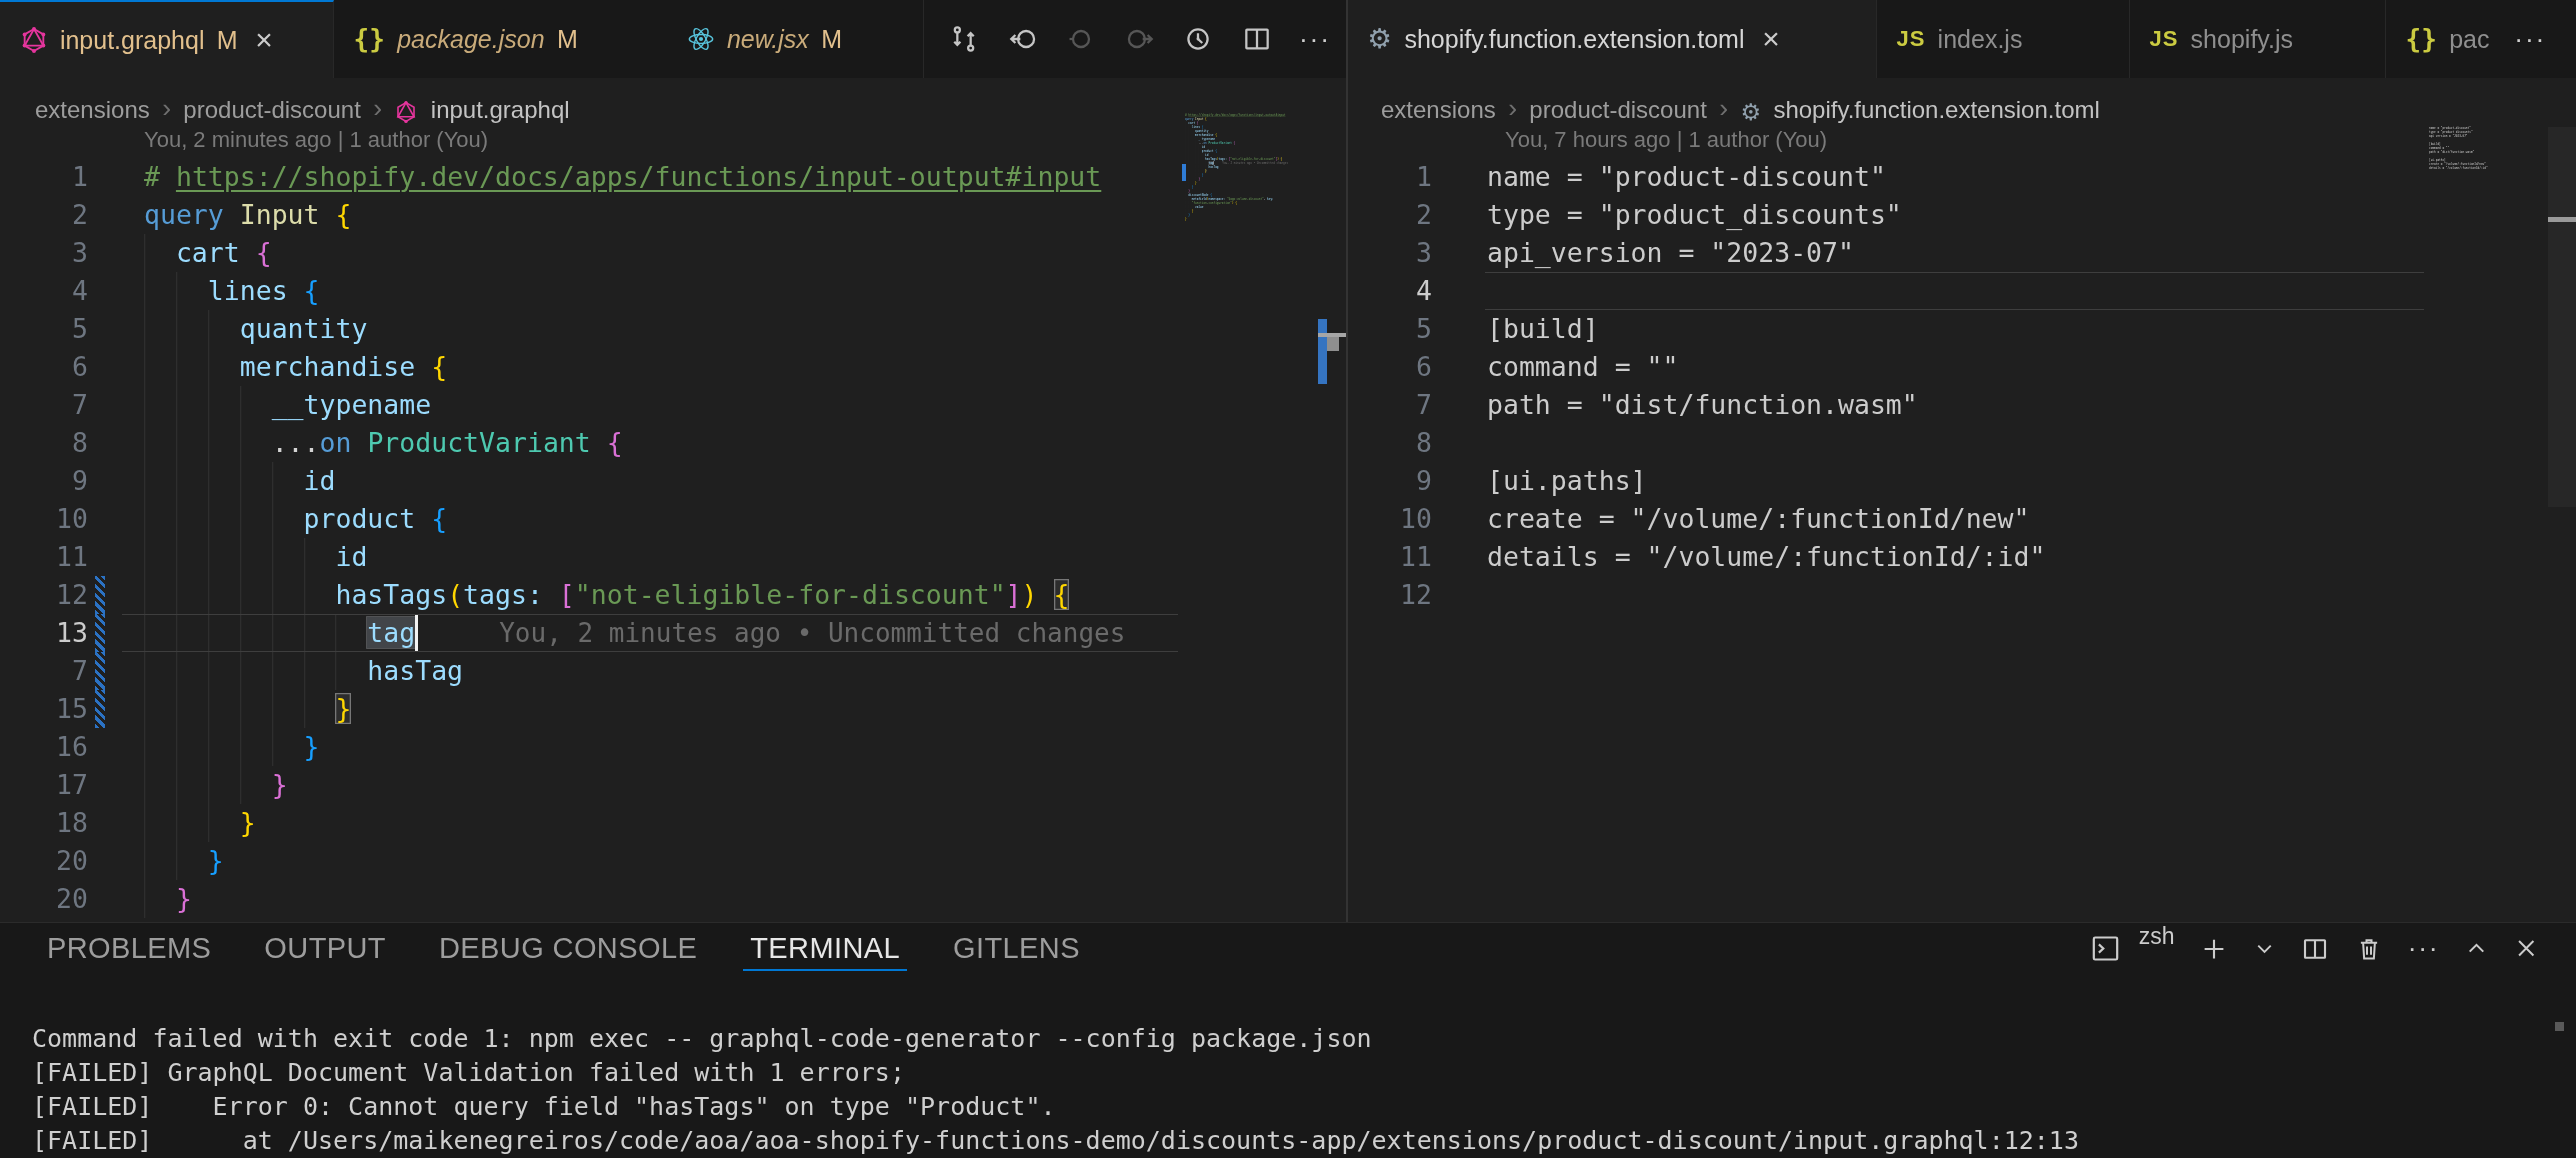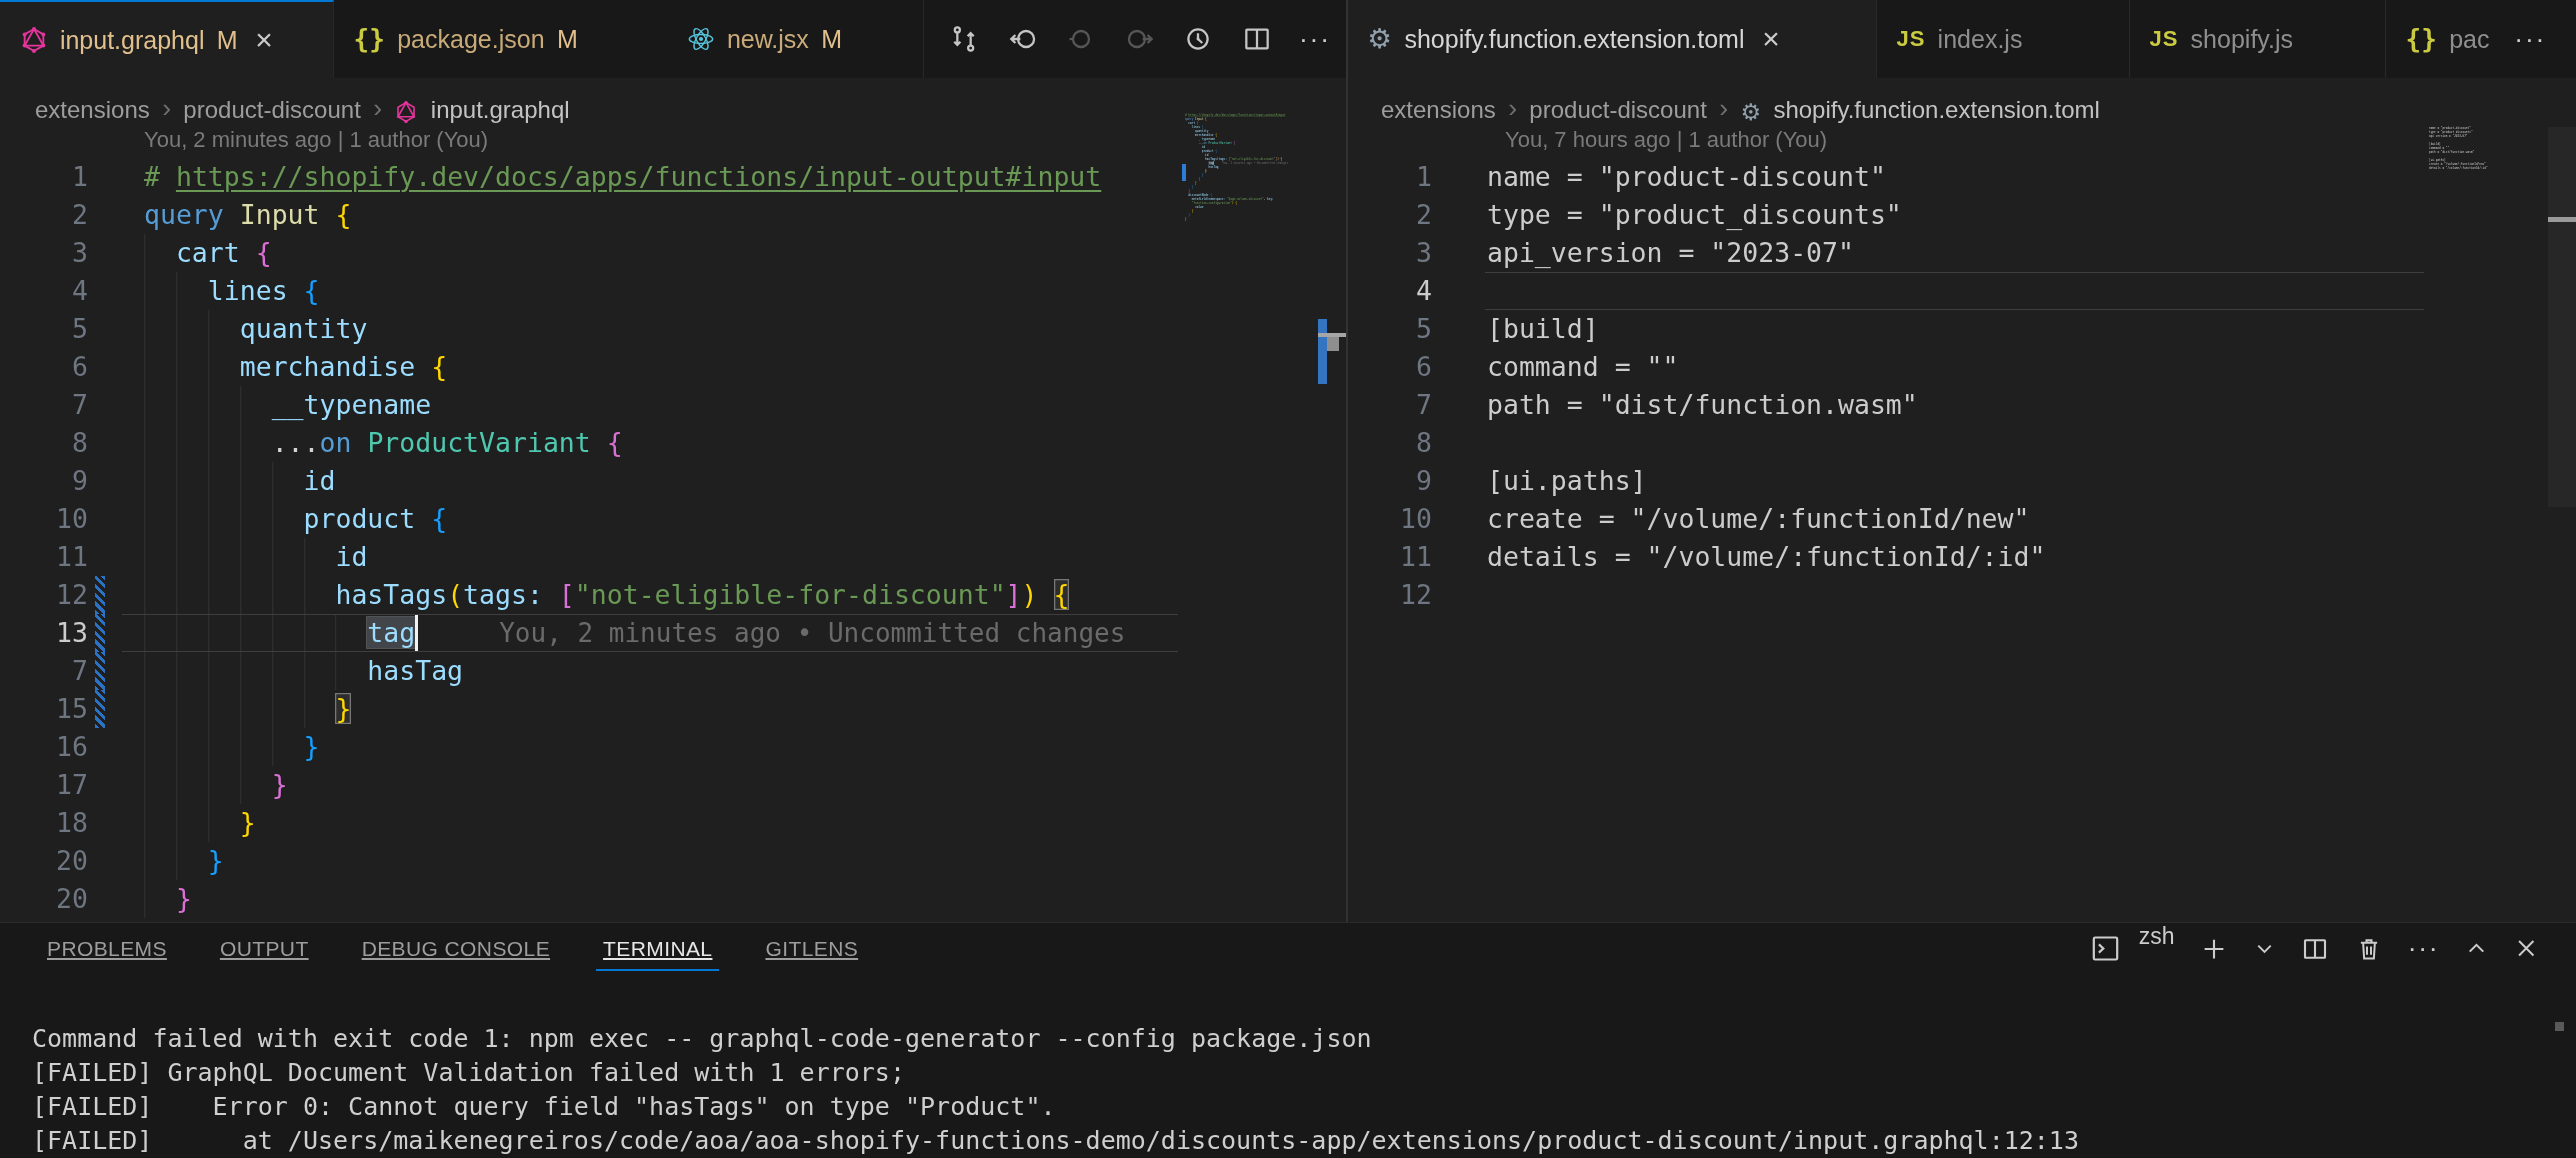--- a/index.html
+++ b/index.html
@@ -9,21 +9,21 @@
 
   
   .tabbar { position:absolute; left:0; top:0; width:2576px; height:78px; background:#181818; }
   .tab { position:absolute; top:0; height:78px; display:flex; align-items:center; gap:12.4px;
          padding:0 19.5px; background:#181818; border-right:0.9px solid #282828; cursor:pointer; }
   .tab.active { background:#1f1f1f; }
   .tab.active.accent-top { border-top:2.7px solid #0078d4; }
   .tablabel { font-size:25px; color:#8f8f8f; white-space:nowrap; }
   .tab.active .tablabel { color:#d6d6d6; }
   .tablabel.gitmod, .tabbadge.gitmod { color:#e2c08d !important; }
-  .tab:not(.active) .tablabel.gitmod { color:#c9ab7a !important; }
+  .tab:not(.active) .tablabel.gitmod { color:#c9ab7a !important;font-style:italic; }
   .tabbadge { font-size:25px; }
   .tabclose { font-size:30px; color:#cccccc; margin-left:5.3px; line-height:1; }
   .tab:not(.active) .tabclose { color:#9d9d9d; }
   .tabicon { display:flex; align-items:center; }
   .icon-braces { font-size:26px; font-weight:bold; color:#cbcb41; font-family:"DejaVu Sans Mono",monospace; }
   .icon-js { font-size:22px; font-weight:bold; color:#cbcb41; letter-spacing:0.9px; }
   .icon-gear { font-size:27.4px; color:#90a0ad; line-height:1; }
   .editor-actions { position:absolute; left:948px; top:0; height:78px; display:flex; align-items:center; gap:26.5px; }
   .editor-actions .act { display:flex; align-items:center; cursor:pointer; }
   .tab-overflow { font-size:26.5px; color:#cfcfcf; letter-spacing:1.8px; margin-left:12.4px; cursor:pointer; }
@@ -83,22 +83,22 @@
   .mini-mod-mark { position:absolute; left:1182px; top:86px; width:3.5px; height:17px; background:#2f7cd6; }
   .ov-blue   { position:absolute; left:1318px; top:241px; width:8.8px; height:65px; background:#3574c1; }
   .ov-strip  { position:absolute; left:1318px; top:255px; width:28px; height:4.4px; background:#a6a6a6; }
   .ov-square { position:absolute; left:1327px; top:259px; width:11.5px; height:14px; background:#8f8f8f; }
   .sb        { position:absolute; left:1200px; top:49px; width:28px; height:380px; background:rgba(120,120,120,0.10); }
   .sb-cursor { position:absolute; left:1200px; top:139px; width:28px; height:5.3px; background:#9a9a9a; }
 
   
   .panel { position:absolute; left:0; top:922px; width:2576px; height:237px; background:#181818; border-top:0.9px solid #2b2b2b; }
   .panel-tabs { position:absolute; left:47px; top:0; height:51px; display:flex; gap:53px; align-items:center; }
-  .ptab { position:relative; height:51px; display:flex; align-items:center; font-size:21px; letter-spacing:0.4px;
-          color:#9d9d9d; cursor:pointer; white-space:nowrap;text-decoration:underline; }
+  .ptab { position:relative; height:51px; display:flex; align-items:center; font-size:29px; letter-spacing:0.4px;
+          color:#9d9d9d; cursor:pointer; white-space:nowrap; }
   .ptab.active { color:#e7e7e7; }
   .ptab.active::after { content:""; position:absolute; left:-7px; right:-7px; bottom:2.7px; height:2.7px; background:#0078d4; }
   .panel-actions { position:absolute; right:37px; top:0; height:51px; display:flex; gap:24px; }
   .pact { display:flex; align-items:center; cursor:pointer; }
   .shell-label { font-size:23px; color:#cccccc; margin-left:-7px; }
   .terminal { position:absolute; left:32px; top:99px; font-family:"DejaVu Sans Mono",monospace;
               font-size:25px; line-height:34px; color:#cfcfcf; }
   .term-line { white-space:pre; }
   .term-square { position:absolute; left:2555px; top:1022px; width:8.8px; height:8.8px; background:#595959; }
 

